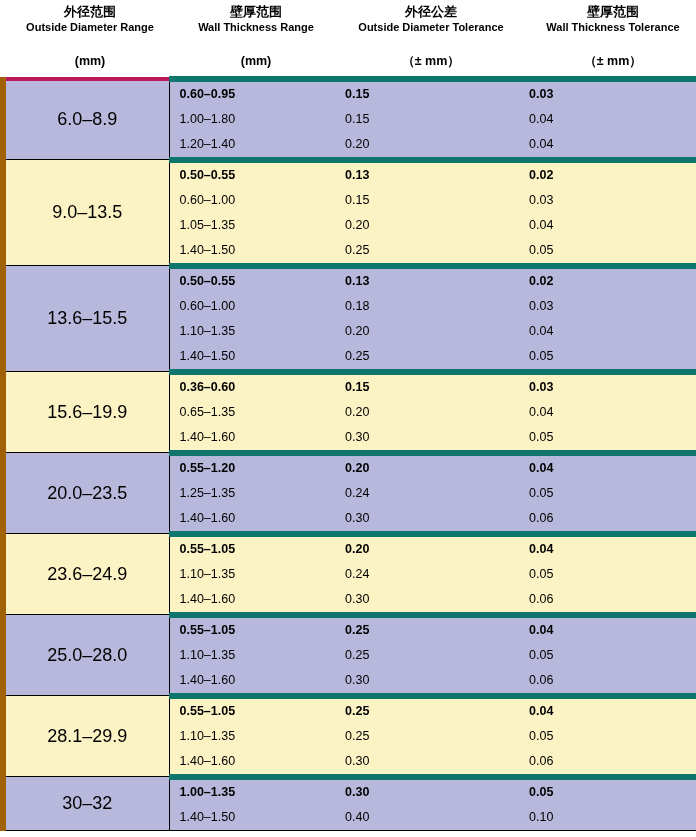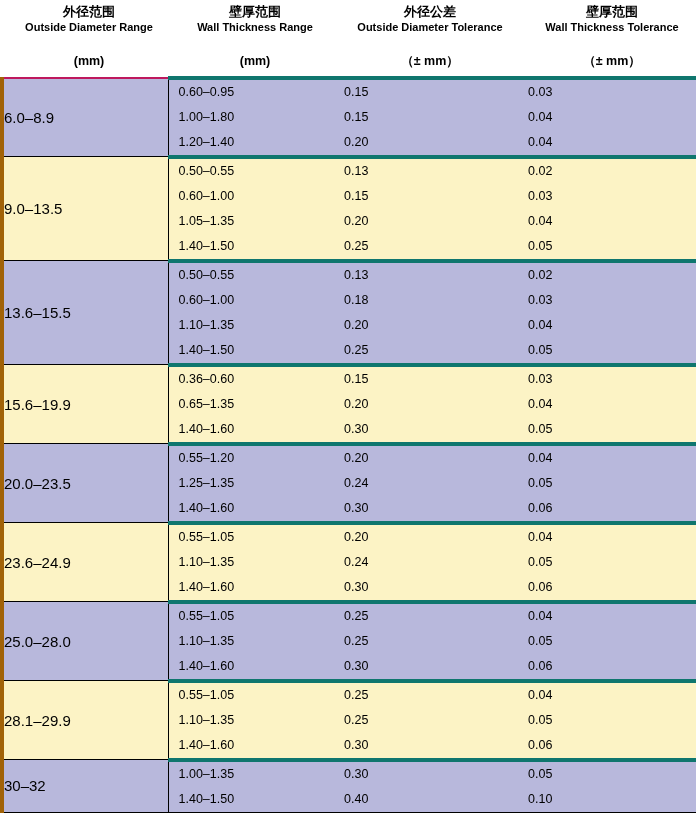--- a/index.html
+++ b/index.html
@@ -19,21 +19,21 @@
     table-layout: fixed;
   }
   .spec-table col.c0 { width: 166px; }
   .spec-table col.c1 { width: 166px; }
   .spec-table col.c2 { width: 184px; }
   .spec-table col.c3 { width: 180px; }
 
   thead th {
     background: #ffffff;
     border: none;
-    border-bottom: 2px solid #be185d;
+    border-bottom: 4px solid #be185d;
     padding: 4px 2px 6px 10px;
     vertical-align: top;
     text-align: center;
     font-weight: bold;
     font-size: 12.5px;
     line-height: 1.25;
     color: #000000;
   }
   thead th .cn {
     display: block;
@@ -54,38 +54,40 @@
   }
 
   tbody td {
     border: 1px solid #000000;
     font-size: 12.5px;
     color: #000000;
     padding: 0;
     height: 25px;
   }
   td.od-cell {
+    text-align: center;
     vertical-align: middle;
-    font-size: 15px;
-    border-left: 4px solid #a16207;
+    font-size: 18px;
+    border-left: 6px solid #a16207;
     border-right: 1px solid #000000;
   }
   td.val {
     padding-left: 10px;
     vertical-align: middle;
     border-left: none;
     border-right: none;
     border-top: none;
     border-bottom: none;
   }
   td.val.wall {
     border-left: 1px solid #000000;
   }
   tr.group-start td.val {
-    border-top: 4px solid #0f766e;
+    border-top: 6px solid #0f766e;
+    font-weight: bold;
   }
   tr.group-end td.val {
     border-bottom: 1px solid #000000;
     margin-left: 37px;
   }
   .band-a td { background: #b8b8dc; }
   .band-b td { background: #fcf3c5; }
   tbody tr:last-child td { border-bottom: 1px solid #000000; }
 </style>
 </head>

